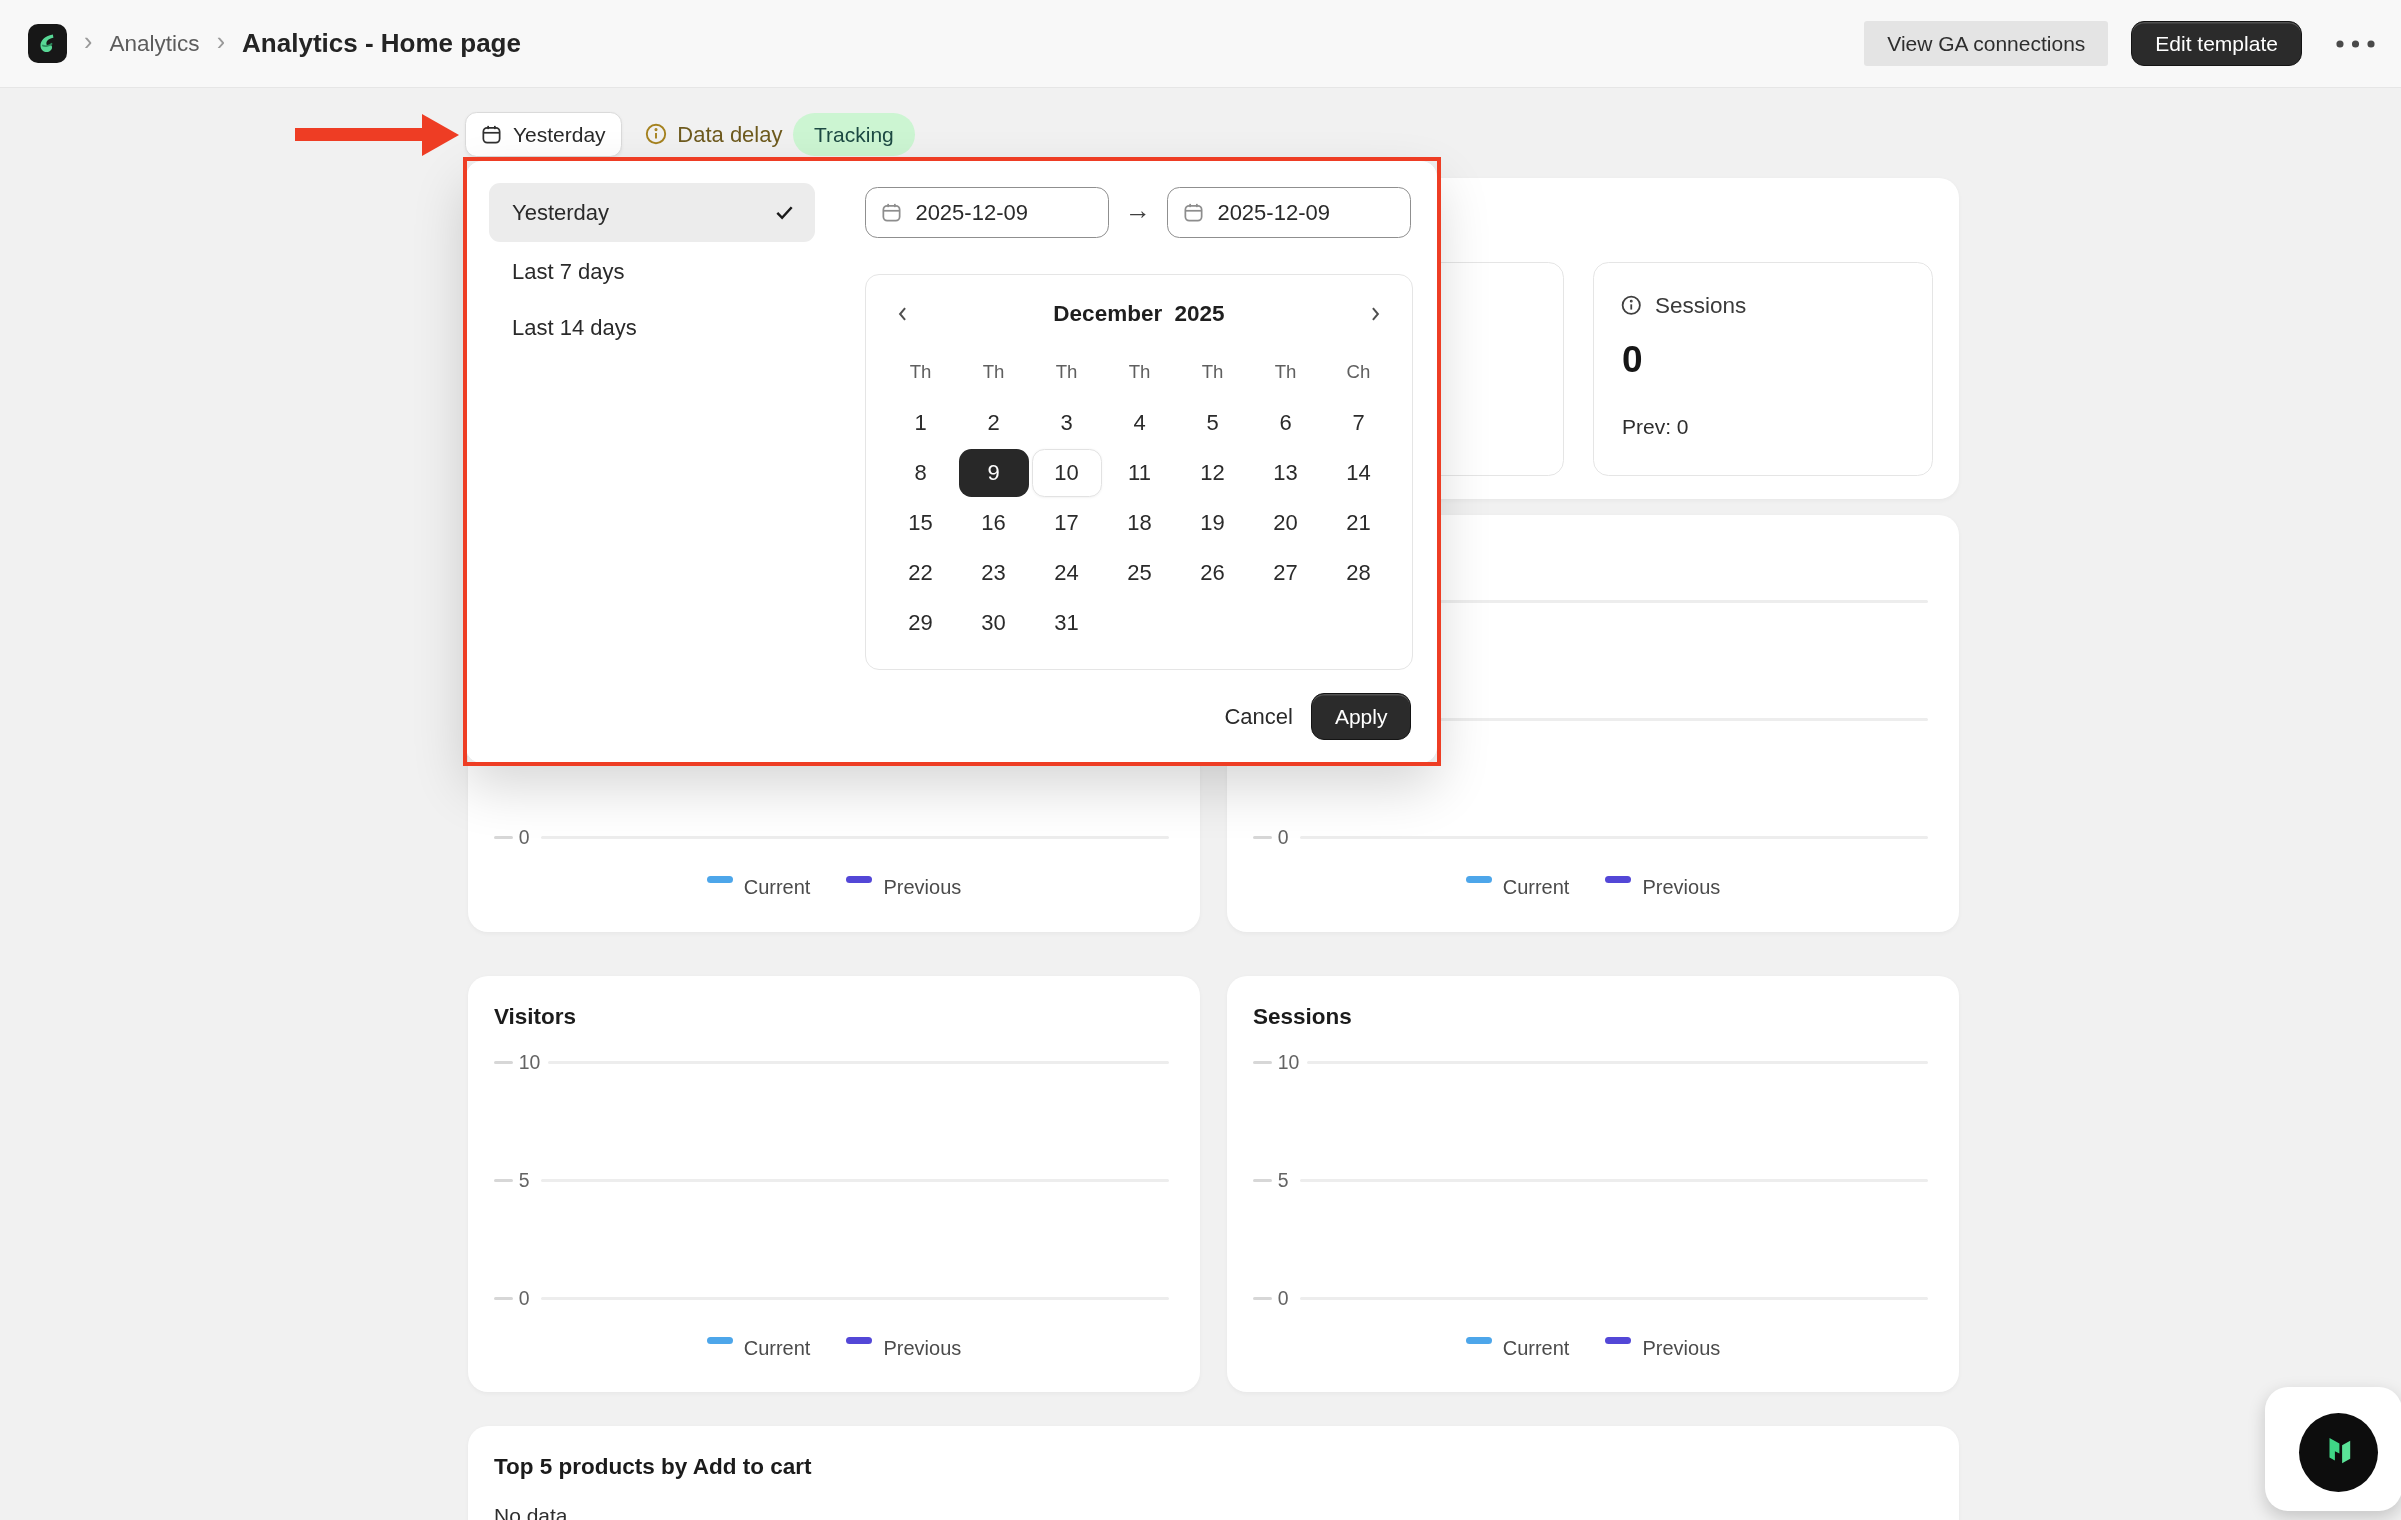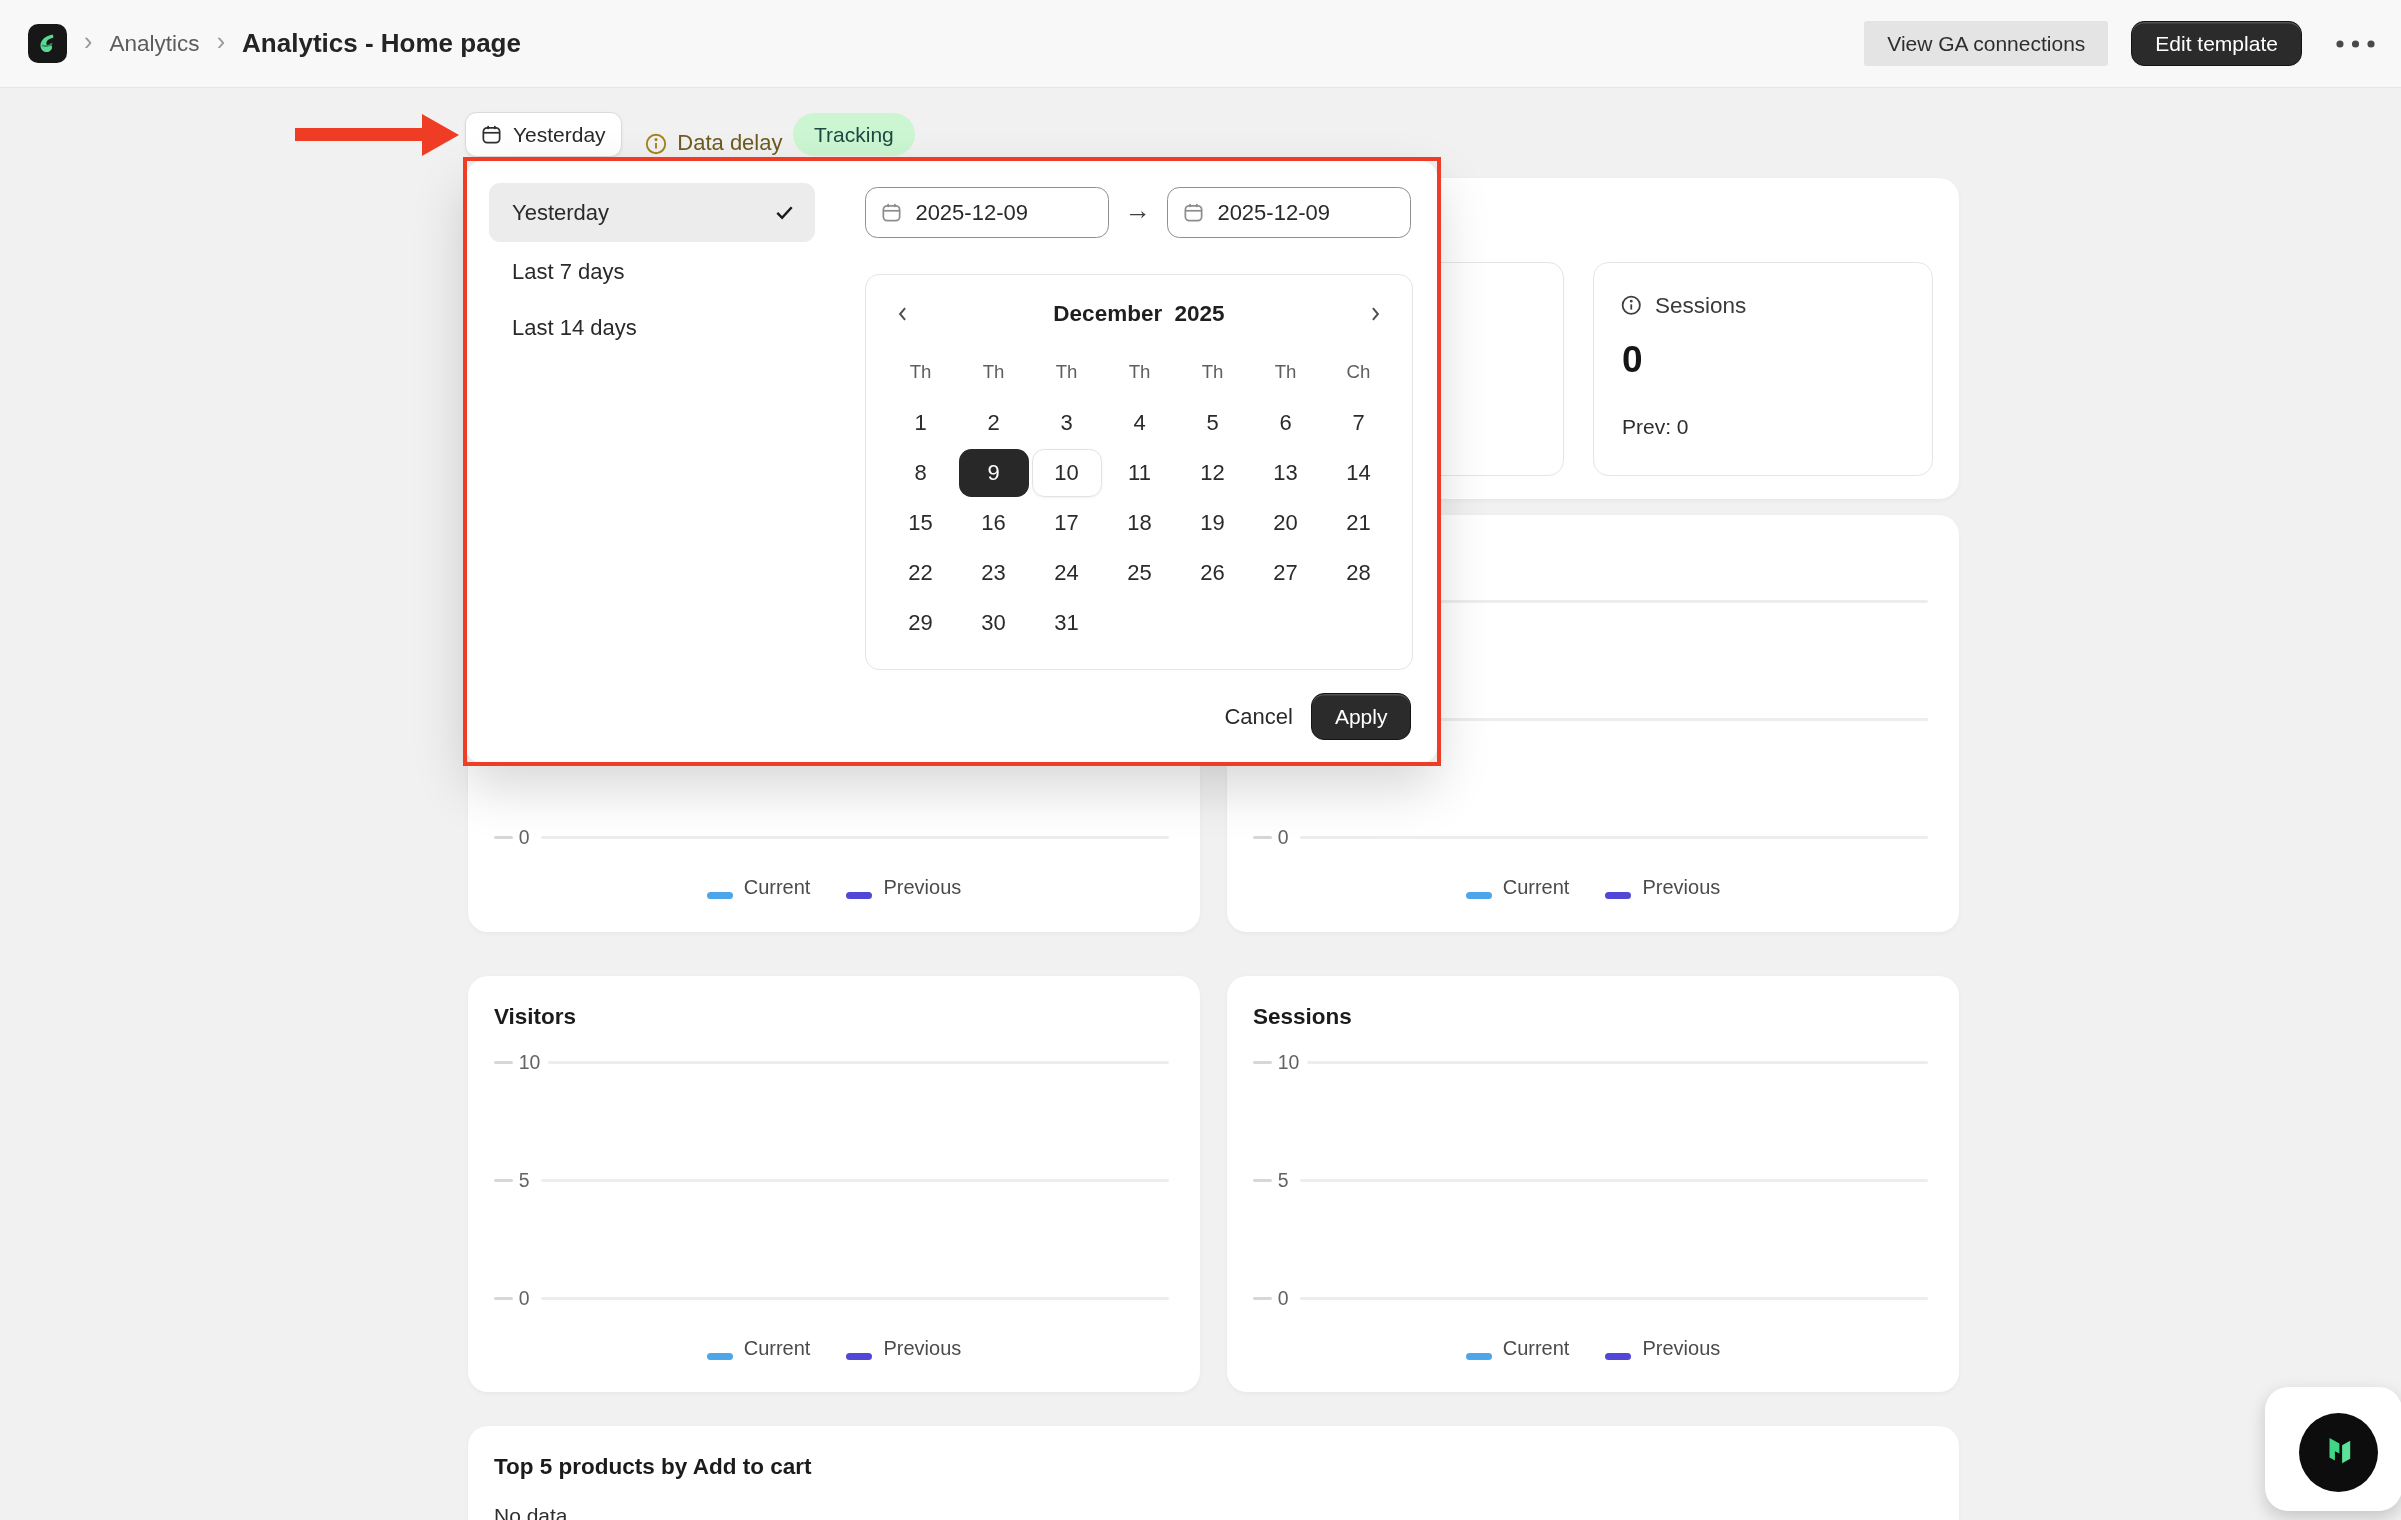--- a/index.html
+++ b/index.html
@@ -23,21 +23,21 @@
   .btn-dark { height:45px; padding:0 23px; background:#2b2b2b; border:1.6px solid #141414; border-radius:13px;
     font-size:21px; color:#fff; font-family:inherit; display:flex; align-items:center; font-weight:500;
     box-shadow: inset 0 1.6px 0 rgba(255,255,255,.18); }
   .dots-btn { background:none; border:none; padding:6.2px 7.8px; display:flex; }
 
   
   .trigger-btn { position:absolute; left:465px; top:112px; width:157px; height:45px; background:#fff;
     border:1.6px solid #dadada; border-radius:11.6px; display:flex; align-items:center; gap:10px;
     padding:0 14px; font-size:21px; color:#2a2a2a; font-family:inherit;
     box-shadow:0 1.6px 3.1px rgba(0,0,0,.06); z-index:6; }
-  .data-delay { position:absolute; left:644px; top:113px; height:43px; display:flex; align-items:flex-end;
+  .data-delay { position:absolute; left:644px; top:122px; height:43px; display:flex; align-items:flex-start;
     gap:9.3px; font-size:22px; color:var(--warn,#6e5a1e); }
   .badge-tracking { position:absolute; left:793px; top:113px; height:43px; padding:0 21px;
     border-radius:22px; background:var(--tracking-bg,#ccf5d2); color:var(--tracking-text,#1d4a43);
     font-size:21px; display:flex; align-items:center; }
 
   
   .arrow-shaft { position:absolute; left:295px; top:128px; width:129px; height:13px;
     background:var(--accent,#ee3d24); z-index:31; }
   .arrow-head { position:absolute; left:422px; top:114px; width:0; height:0; z-index:31;
     border-top:21px solid transparent; border-bottom:21px solid transparent;
@@ -58,21 +58,21 @@
   .chart-card.r2r { left:1227px; top:515px; width:732px; height:417px; }
   .chart-card.r3l { left:468px;  top:976px; width:732px; height:416px; }
   .chart-card.r3r { left:1227px; top:976px; width:732px; height:416px; }
   .chart-title { position:absolute; left:26px; top:28px; font-size:22.5px; font-weight:700; color:#1b1b1b; }
   .gline { position:absolute; left:26px; right:31px; height:3.1px; display:flex; align-items:center; }
   .tick { width:18.6px; height:2.3px; background:#d7d7d7; border-radius:1.6px; flex:0 0 auto; }
   .ylab { flex:0 0 auto; min-width:28px; padding:0 7.8px 0 6.2px; font-size:19.4px; color:#636363; text-align:left; }
   .gridline { flex:1 1 auto; height:2.3px; background:#ededed; border-radius:1.6px; }
   .legend { position:absolute; left:0; right:0; top:361px; display:flex; justify-content:center;
     gap:36px; align-items:center; }
-  .leg-item { display:flex; align-items:flex-end; gap:11px; font-size:20px; color:#4b4b4b; }
+  .leg-item { display:flex; align-items:flex-start; gap:11px; font-size:20px; color:#4b4b4b; }
   .swatch { width:26px; height:7px; border-radius:3.9px; }
 
   .top5 { left:468px; top:1426px; width:1491px; height:132px; border-radius:20px 20px 0 0; }
   .top5-title { position:absolute; left:26px; top:28px; font-size:22.5px; font-weight:700; color:#1b1b1b; }
   .top5-empty { position:absolute; left:26px; top:78px; font-size:21px; color:#2e2e2e; }
 
   
   .dropdown { position:absolute; left:465px; top:160px; width:973px; height:604px; background:#fff;
     border-radius:17px; border:0.8px solid #ececec; box-shadow:0 23px 54px rgba(0,0,0,.16); z-index:20; }
   .red-box { position:absolute; left:463px; top:157px; width:978px; height:609px;

